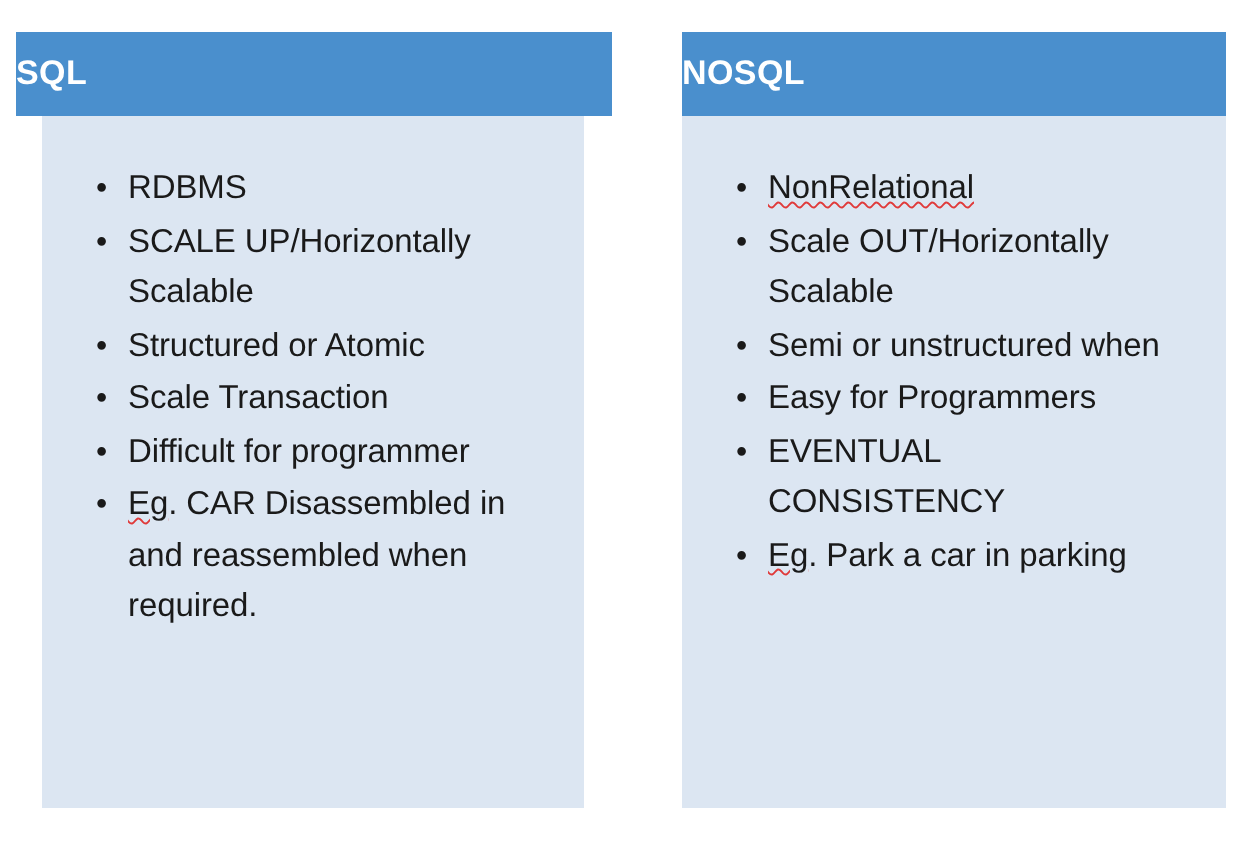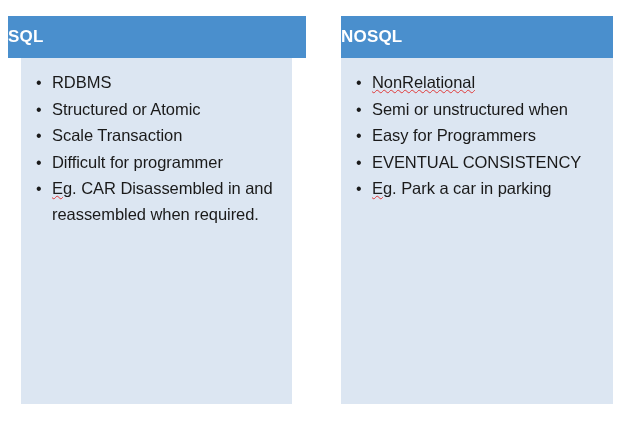--- a/index.html
+++ b/index.html
@@ -56,21 +56,21 @@
   }
   #column-nosql .panel-body {
     margin-left: 0px;
     width: 272px;
     height: 346px;
   }
 
   
   ul.bullet-list {
     list-style: none;
-    margin: 4px;
+    margin: 16px;
     padding: 0;
   }
   ul.bullet-list > li {
     position: relative;
     padding-left: 21px;
     margin: 0 0 1px 0;
     font-size: 16.5px;
     line-height: 25.5px;
     color: #1a1a1a;
     letter-spacing: -0.05px;
@@ -95,33 +95,35 @@
 </head>
 <body>
 
 <div id="canvas" style="background: rgb(255, 255, 255);">
 
   <div class="column" id="column-sql">
     <div class="panel-header" style="background: rgb(74, 143, 205); color: rgb(255, 255, 255);">SQL</div>
     <div class="panel-body" style="background: rgb(220, 230, 242);">
       <ul class="bullet-list">
           <li>RDBMS</li>
+          <li>SCALE UP/Horizontally Scalable</li>
           <li>Structured or Atomic</li>
           <li>Scale Transaction</li>
           <li>Difficult for programmer</li>
           <li><span class="misspelled" style="text-decoration-color: rgb(224, 58, 58);">Eg</span>. CAR Disassembled in and reassembled when required.</li>
         </ul>
     </div>
   </div>
 
   <div class="column" id="column-nosql">
     <div class="panel-header" style="background: rgb(74, 143, 205); color: rgb(255, 255, 255);">NOSQL</div>
     <div class="panel-body" style="background: rgb(220, 230, 242);">
       <ul class="bullet-list">
           <li><span class="misspelled" style="text-decoration-color: rgb(224, 58, 58); text-align: center;">NonRelational</span></li>
+          <li>Scale OUT/Horizontally Scalable</li>
           <li>Semi or unstructured when</li>
           <li>Easy for Programmers</li>
           <li>EVENTUAL CONSISTENCY</li>
           <li><span class="misspelled" style="text-decoration-color: rgb(224, 58, 58);">Eg</span>. Park a car in parking</li>
         </ul>
     </div>
   </div>
 
 </div>
 

